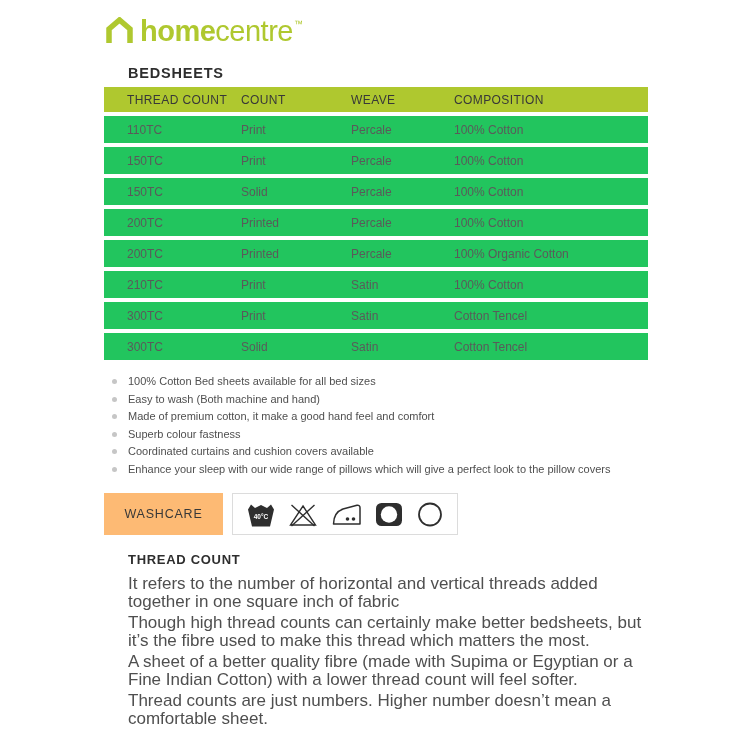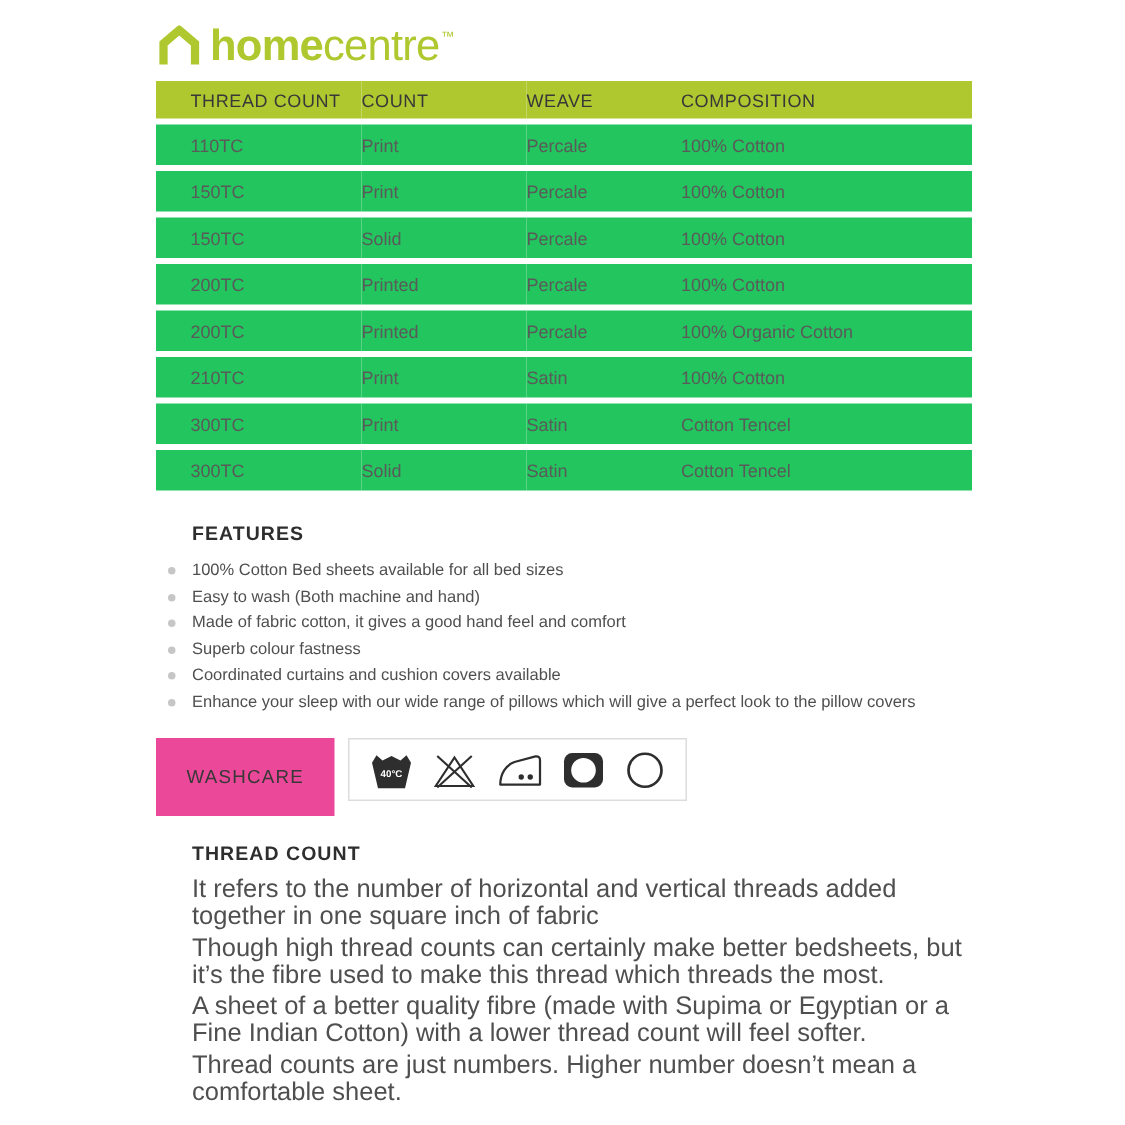--- a/index.html
+++ b/index.html
@@ -112,22 +112,22 @@
   }
 
   
   .washcare-row {
     display: flex;
     align-items: stretch;
     margin: 15px 0 0 104px;
   }
   .washcare-badge {
     width: 119px;
-    height: 52px;
-    background: #ec4899;
+    height: 42px;
+    background: #fdba74;
     color: #383838;
     font-size: 12.5px;
     letter-spacing: 0.8px;
     display: flex;
     align-items: center;
     justify-content: center;
   }
   .washcare-box {
     width: 198px;
     height: 40px;
@@ -156,20 +156,21 @@
 <div class="page">
 
   <div class="logo-row">
     <svg class="house-icon" width="31" height="28" viewBox="0 0 31 28">
       <polyline points="5,26 5,12 15.5,3 26,12 26,26" fill="none" stroke="#afc82f" stroke-width="5.5" stroke-linejoin="miter" stroke-linecap="butt"></polyline>
     </svg>
     <span class="logo-text"><span class="logo-bold">home</span><span class="logo-light">centre</span></span>
     <span class="logo-tm">™</span>
   </div>
 
+  <div class="page-title">BEDSHEETS</div>
 
   <table class="spec">
     <colgroup>
         <col class="c1">
         <col class="c2">
         <col class="c3">
         <col class="c4">
       </colgroup>
     <thead>
       <tr>
@@ -224,33 +225,32 @@
       </tr>
       <tr>
         <td>300TC</td>
         <td>Solid</td>
         <td>Satin</td>
         <td>Cotton Tencel</td>
       </tr>
     </tbody>
   </table>
 
-  <div class="section-title">FEATURES</div>
   <ul class="features">
     <li>
       <span class="bullet-dot"></span>
       <span>100% Cotton Bed sheets available for all bed sizes</span>
     </li>
     <li>
       <span class="bullet-dot"></span>
       <span>Easy to wash (Both machine and hand)</span>
     </li>
     <li>
       <span class="bullet-dot"></span>
-      <span>Made of fabric cotton, it gives a good hand feel and comfort</span>
+      <span>Made of premium cotton, it make a good hand feel and comfort</span>
     </li>
     <li>
       <span class="bullet-dot"></span>
       <span>Superb colour fastness</span>
     </li>
     <li>
       <span class="bullet-dot"></span>
       <span>Coordinated curtains and cushion covers available</span>
     </li>
     <li>
@@ -287,18 +287,18 @@
       <svg width="28" height="29" viewBox="0 0 28 28">
         <circle cx="14" cy="14" r="11" fill="none" stroke="#2e2e2e" stroke-width="1.8"></circle>
       </svg>
 
     </div>
   </div>
 
   <div class="section-title">THREAD COUNT</div>
   <div class="tc-text">
     <p>It refers to the number of horizontal and vertical threads added together in one square inch of fabric</p>
-    <p>Though high thread counts can certainly make better bedsheets, but it’s the fibre used to make this thread which threads the most.</p>
+    <p>Though high thread counts can certainly make better bedsheets, but it’s the fibre used to make this thread which matters the most.</p>
     <p>A sheet of a better quality fibre (made with Supima or Egyptian or a Fine Indian Cotton) with a lower thread count will feel softer.</p>
     <p>Thread counts are just numbers. Higher number doesn’t mean a comfortable sheet.</p>
   </div>
 
 </div>
 
 </body></html>

